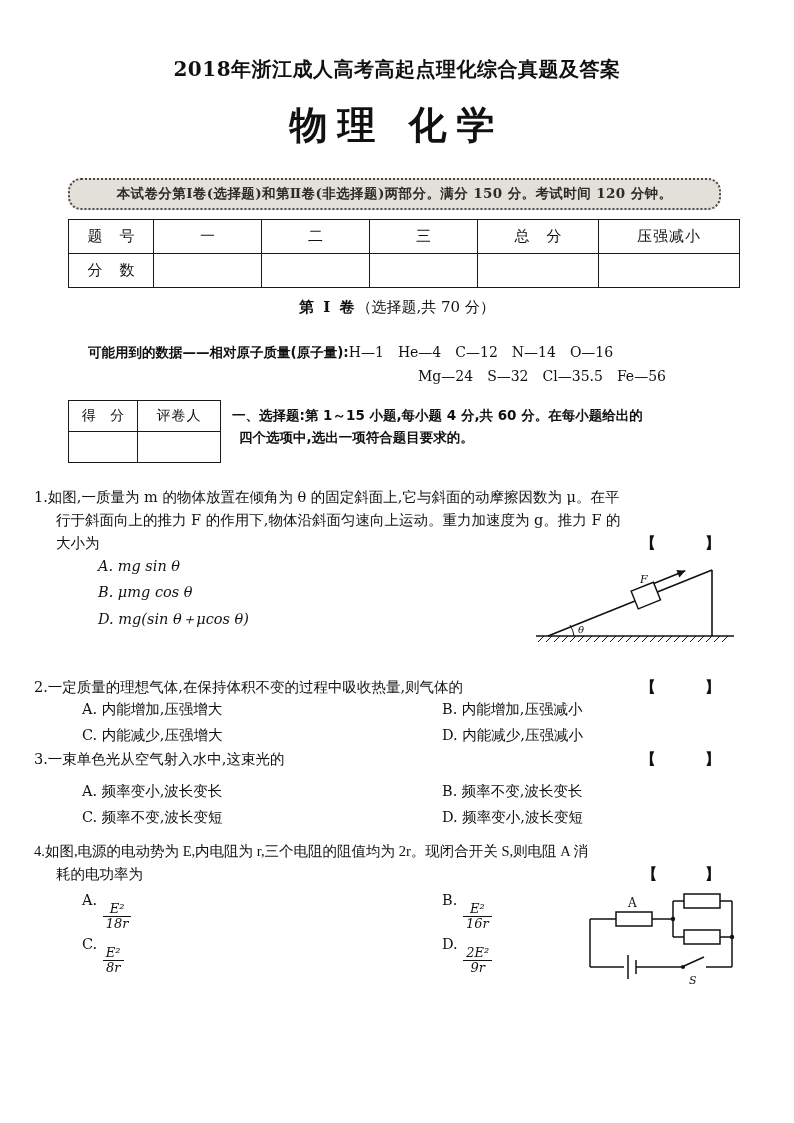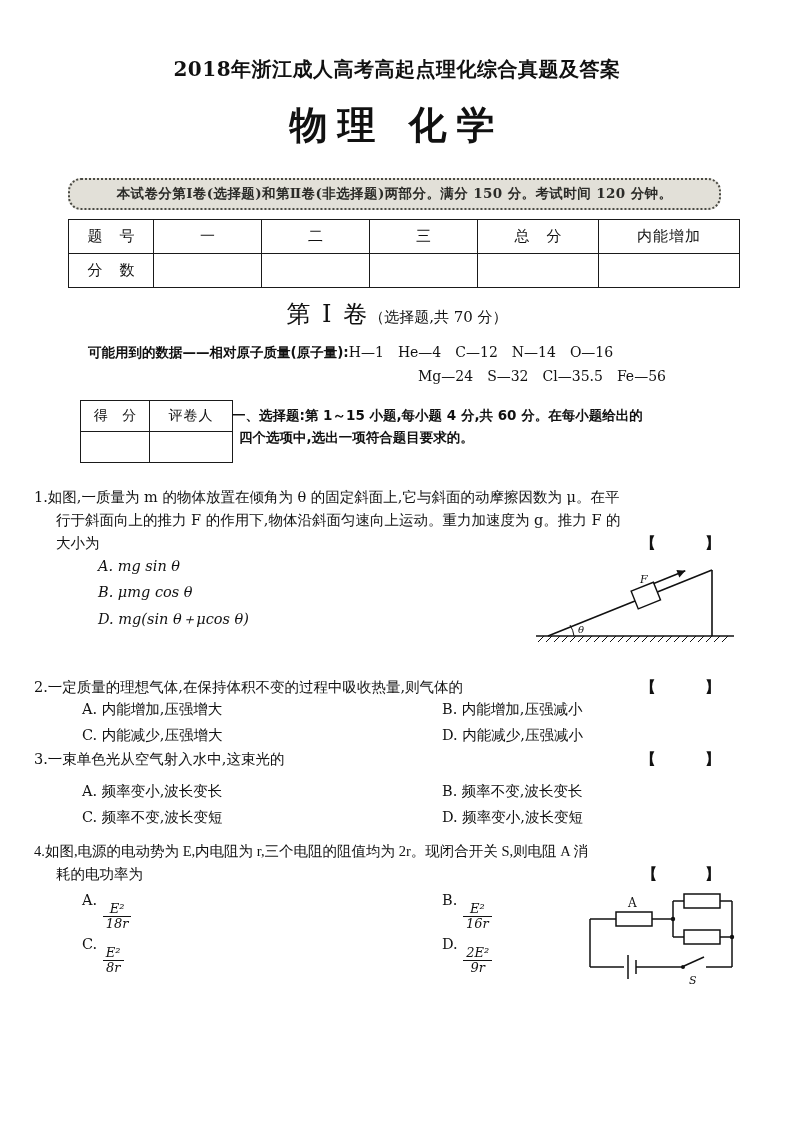--- a/index.html
+++ b/index.html
@@ -96,22 +96,22 @@
   
   .part-heading {
     position: absolute;
     left: 0;
     top: 298px;
     width: 794px;
     text-align: center;
     font-size: 15px;
   }
   .part-heading .big {
-    font-size: 24px;
-    font-weight: normal;
+    font-size: 15px;
+    font-weight: bold;
     letter-spacing: 2px;
   }
   .part-heading .small { font-size: 15px; }
 
   
   .data-line1 {
     position: absolute;
     left: 88px;
     top: 344px;
     font-size: 14px;
@@ -127,21 +127,21 @@
     left: 418px;
     top: 368px;
     font-size: 14px;
     white-space: nowrap;
   }
   .masses span { margin-right: 14px; }
 
   
   .grader-table {
     position: absolute;
-    left: 80px;
+    left: 68px;
     top: 400px;
     width: 146px;
     border-collapse: collapse;
     table-layout: fixed;
   }
   .grader-table td {
     border: 1px solid #1a1a1a;
     height: 28px;
     text-align: center;
     font-size: 14px;
@@ -223,21 +223,21 @@
   </div>
 
   <table class="score-table">
     <tbody>
         <tr>
       <td class="col-head">题  号</td>
       <td class="col-n">一</td>
       <td class="col-n">二</td>
       <td class="col-n">三</td>
       <td class="col-tot">总  分</td>
-      <td class="col-sig">内能增加</td>
+      <td class="col-sig">压强减小</td>
     </tr>
     <tr>
       <td class="col-head">分  数</td>
       <td class="col-n blank"></td>
       <td class="col-n blank"></td>
       <td class="col-n blank"></td>
       <td class="col-tot blank"></td>
       <td class="col-sig blank"></td>
     </tr>
   </tbody>

